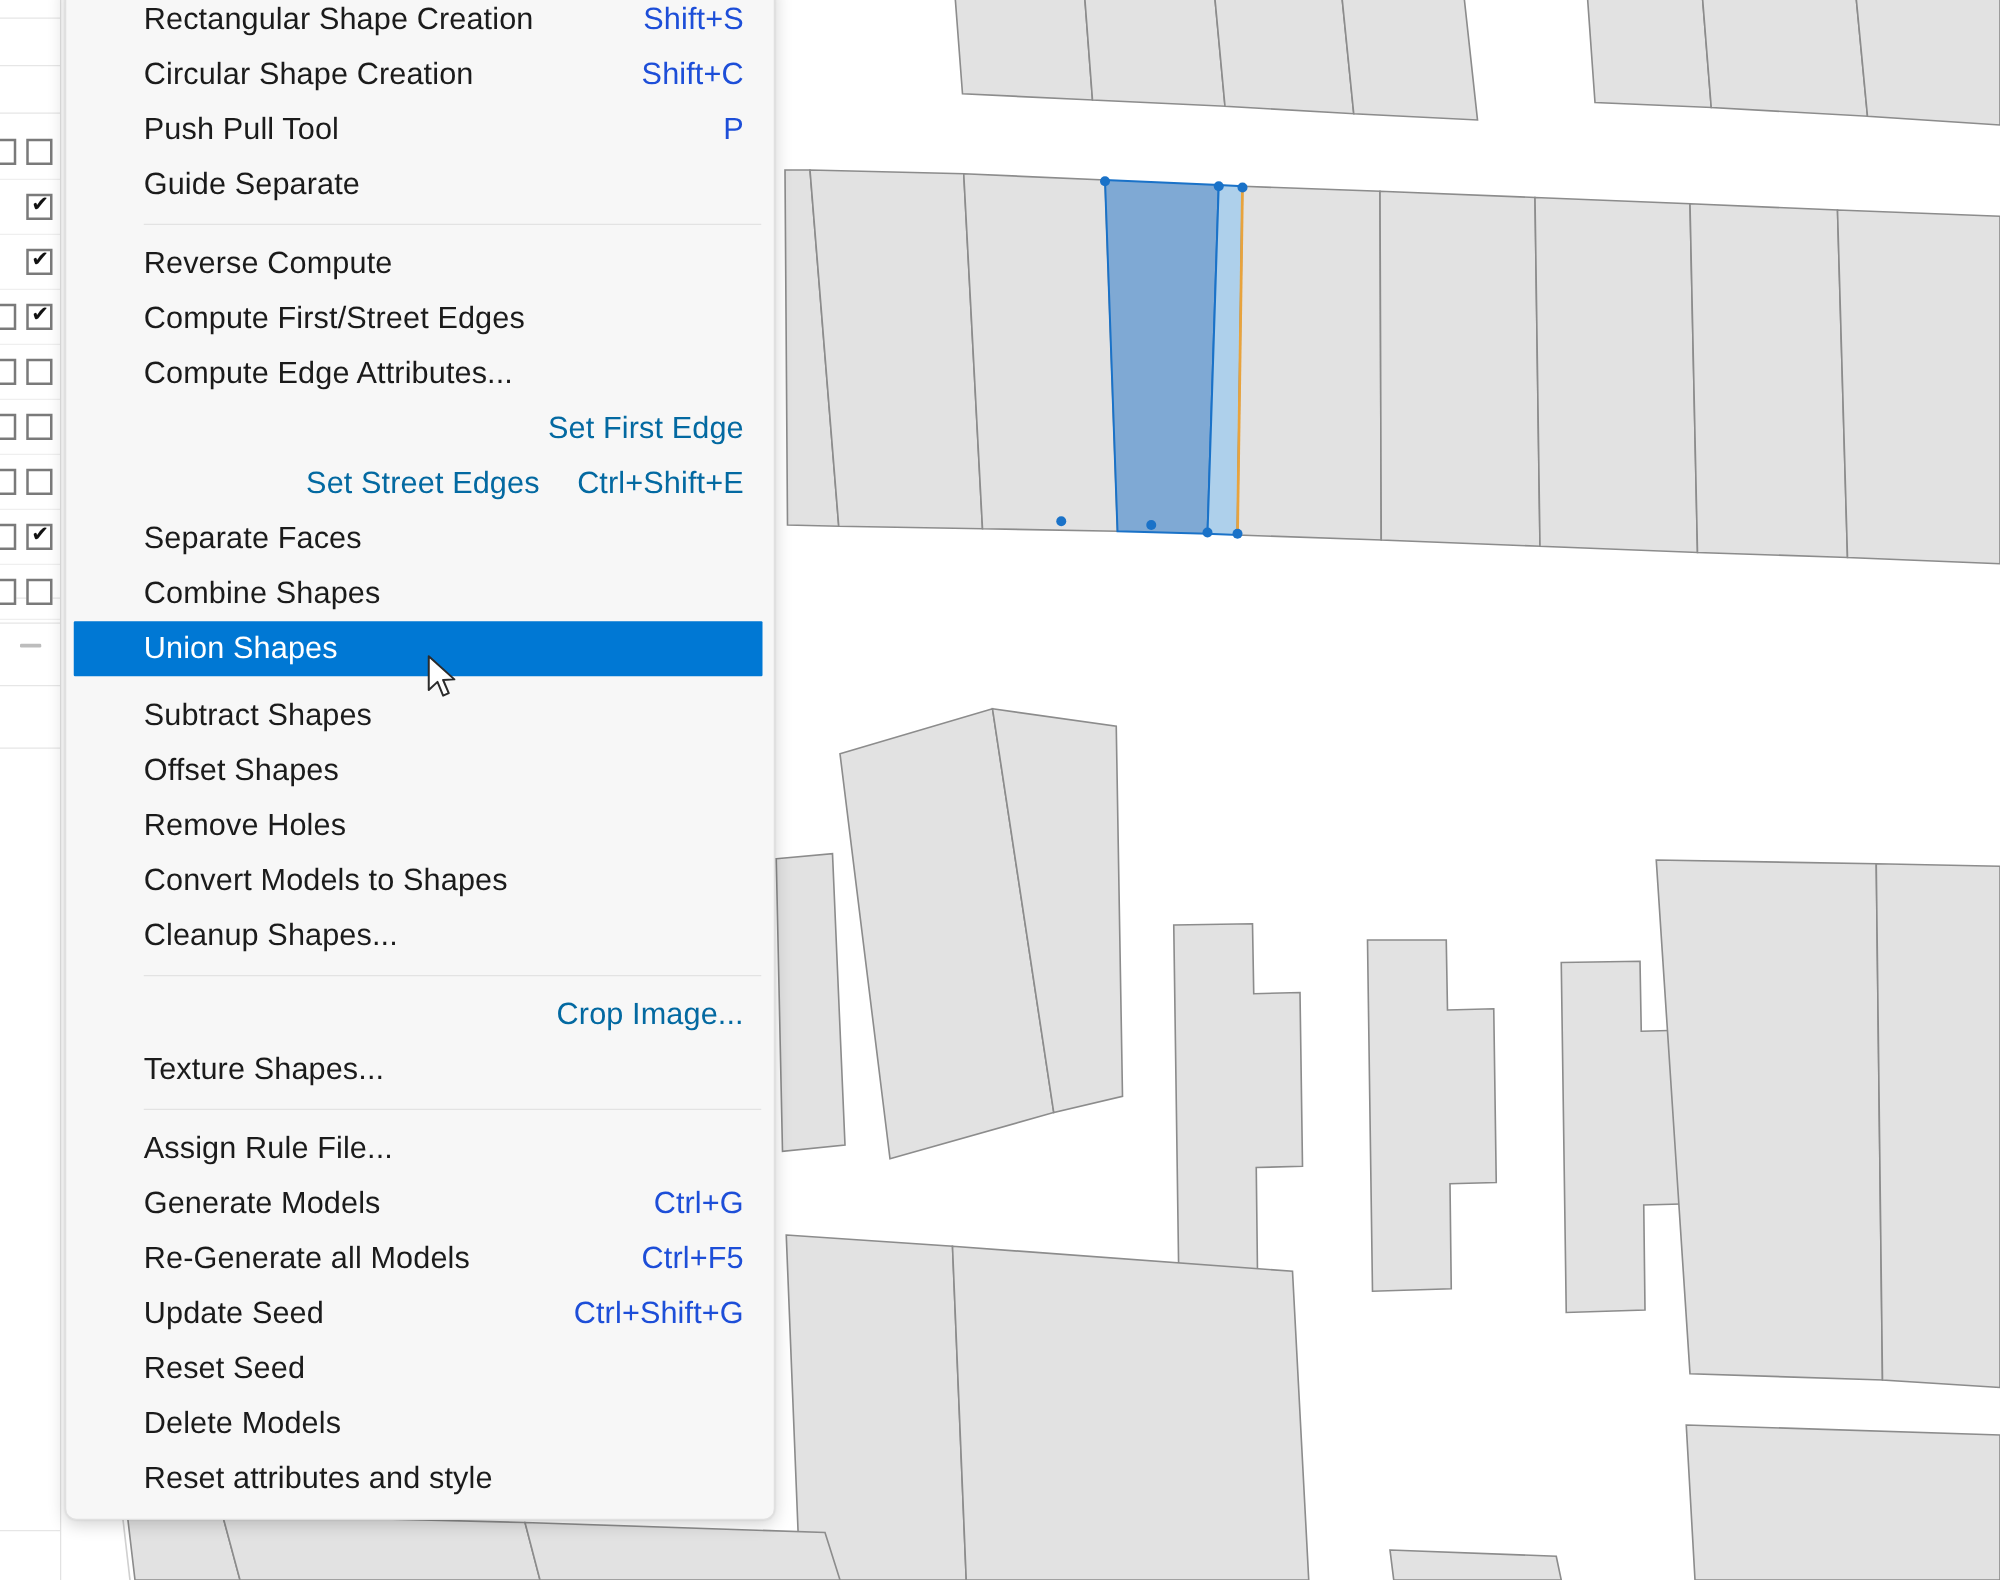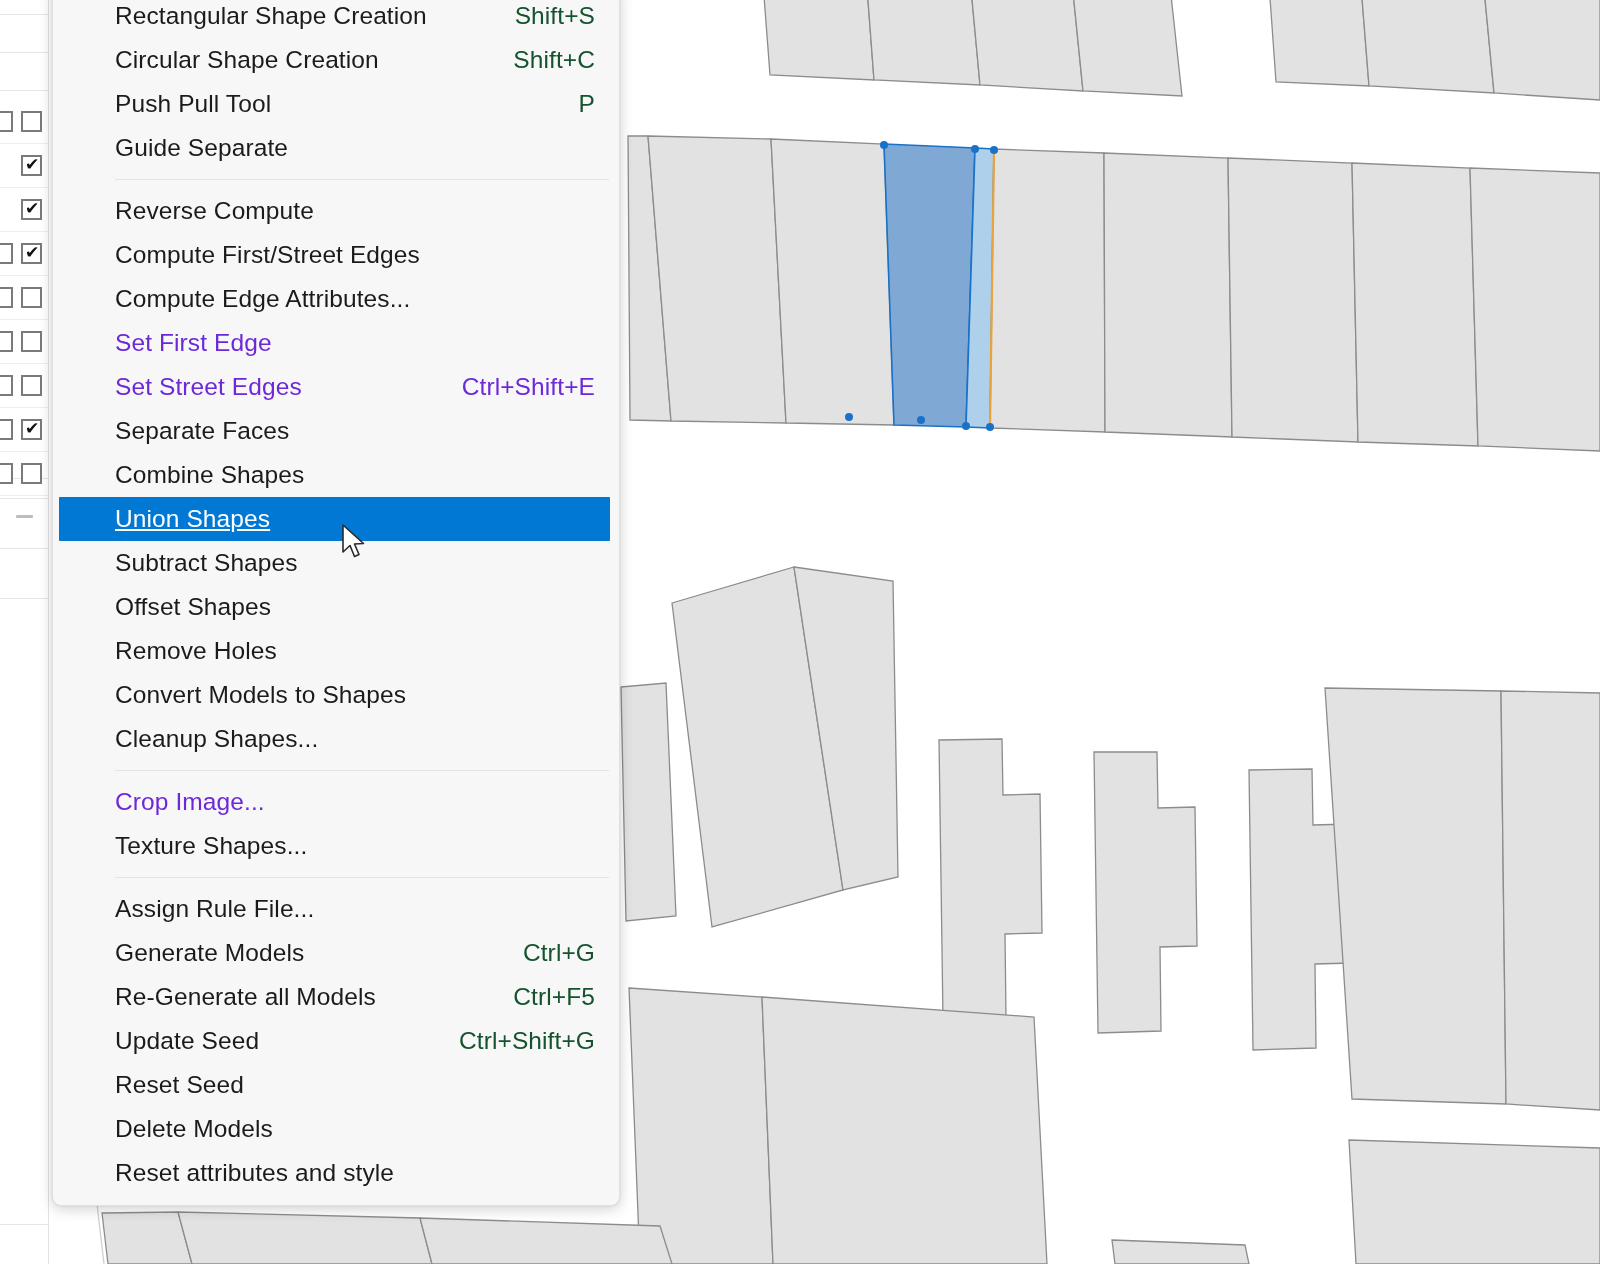--- a/index.html
+++ b/index.html
@@ -99,32 +99,31 @@
     color: #1b1b1b;
     font-size: 24.5px;
     letter-spacing: 0.1px;
     white-space: nowrap;
     cursor: default;
   }
   .menu-item .mi-label { flex: 1 1 auto; }
   .menu-item .mi-accel {
     flex: 0 0 auto;
     margin-left: 30px;
-    color: #14532d;
+    color: #1d4ed8;
     font-size: 24.5px;
   }
   .menu-item.disabled,
-  .menu-item.disabled .mi-accel { color: #6d28d9; }
+  .menu-item.disabled .mi-accel { color: #0369a1; text-align: right; }
   .menu-item.selected {
     background: #0078d4;
     color: #ffffff;
-    margin: 0 9px 0 6px;
+    margin: 0 9px 10px 6px;
     padding-left: 56px;
     border-radius: 1px;
-    text-decoration: underline;
   }
   .menu-sep {
     height: 1px;
     background: #e3e3e3;
     margin: 9px 10px 9px 62px;
   }
 
   
   #cursor {
     position: absolute;

